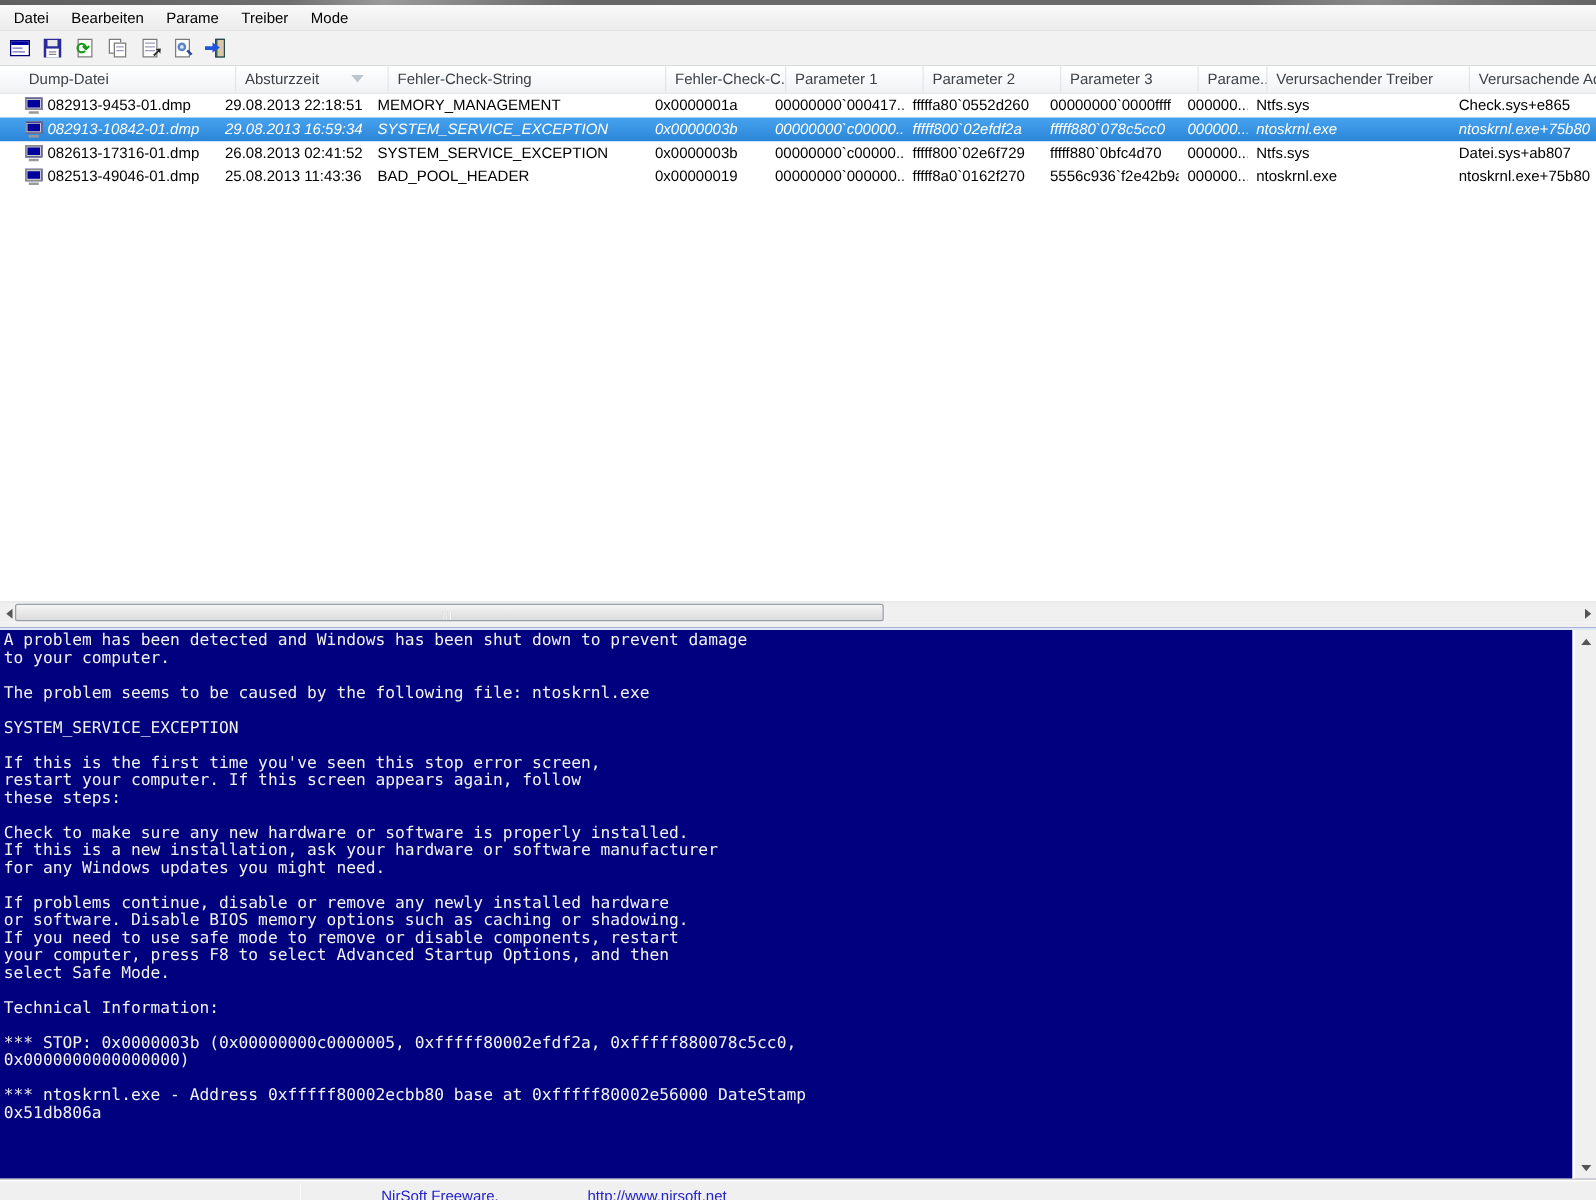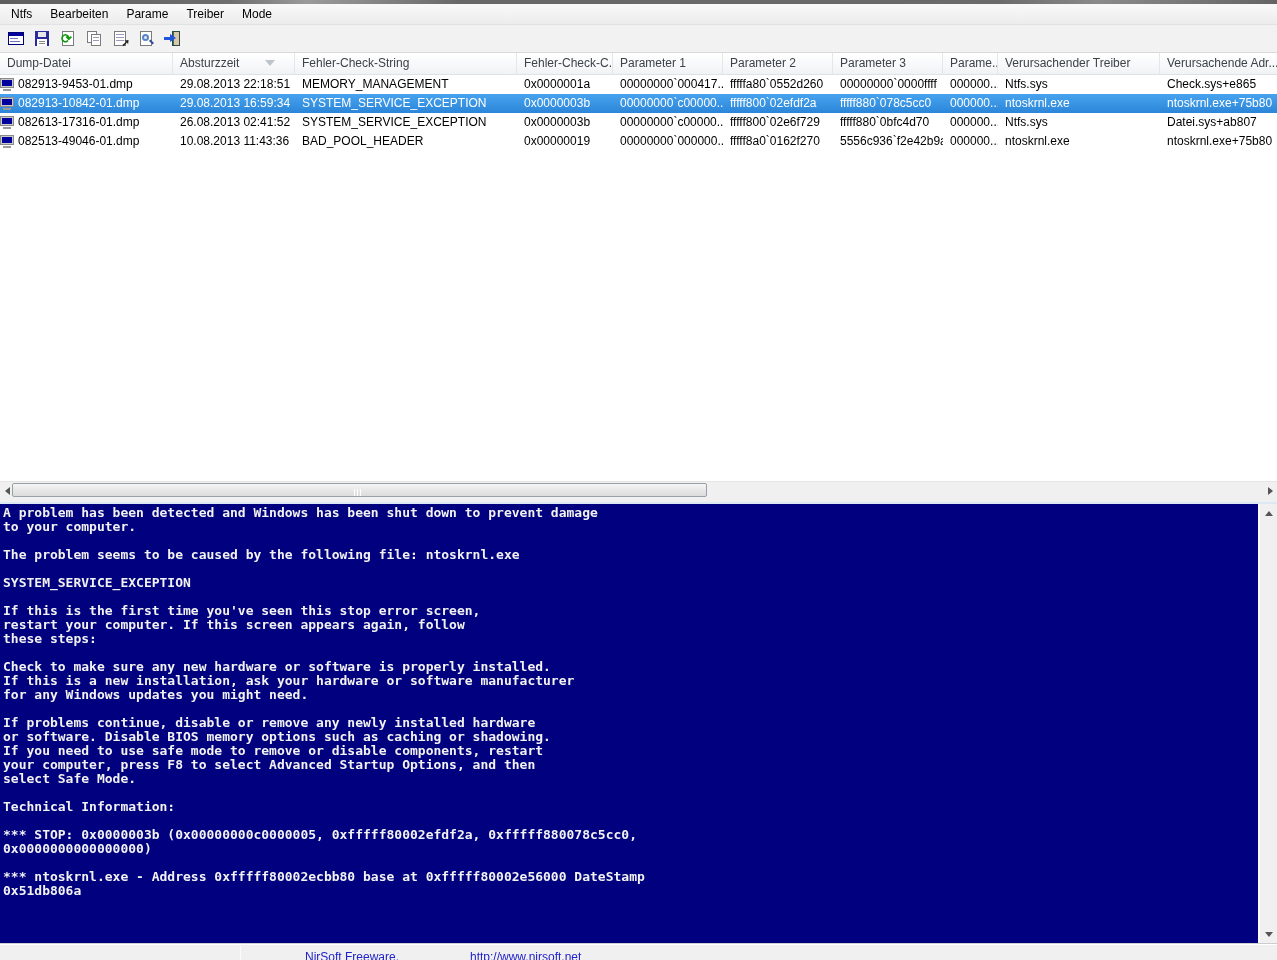--- a/index.html
+++ b/index.html
@@ -17,29 +17,29 @@
 
   
   .toolbar { height:28px; background:#f2f2f2; border-bottom:1px solid #d9d9d9;
     display:flex; align-items:center; padding-left:5px; gap:3px; }
   .tbtn { width:23px; height:23px; display:flex; align-items:center; justify-content:center; }
 
   
   .listview { height:445px; background:#fff; display:flex; flex-direction:column; position:relative; }
   .cols { display:grid; grid-template-columns:173px 122px 222px 96px 110px 110px 110px 55px 162px 117px; }
   .lv-header { height:22px; background:linear-gradient(#ffffff,#f7f8fa 60%,#f1f2f4);
-    border-bottom:1px solid #dfe3e8; color:#3c4248; }
+    border-bottom:1px solid #dfe3e8; color:#3c4248;padding-left:16px; }
   .hcell { border-right:1px solid #e4e6e9; padding:3px 0 0 7px; white-space:nowrap;
     overflow:hidden; display:flex; align-items:flex-start; }
   .sort-arrow { width:0; height:0; border-left:5px solid transparent; border-right:5px solid transparent;
     border-top:6px solid #bdc4cc; margin-left:26px; margin-top:4px; }
   .lv-row { height:19px; line-height:19px; white-space:nowrap; }
   .lv-row .cell { overflow:hidden; padding-left:7px; }
-  .lv-row .cell.first { padding-left:0; display:flex; align-items:center; gap:4px; }
-  .lv-row.selected { background:linear-gradient(#47a2ee,#2b86d9); color:#fff; }
+  .lv-row .cell.first { padding-left:20px; display:flex; align-items:center; gap:4px; }
+  .lv-row.selected { background:linear-gradient(#47a2ee,#2b86d9); color:#fff;font-style:italic; }
   .lv-fill { flex:1; background:#fff; }
 
   
   .mon-icon { display:inline-block; width:14px; height:13px; position:relative; flex:0 0 14px; }
   .mon-icon .scr { position:absolute; left:0; top:0; width:14px; height:10px;
     background:#00009c; border:1px solid #8a8a8a; box-shadow:inset 0 0 0 1px #c9c9c9; }
   .mon-icon .base { position:absolute; left:3px; bottom:0; width:8px; height:2px; background:#9a9a9a; }
 
   
   .hscroll { height:17px; background:#f0f0f0; position:relative; border-top:1px solid #e6e6e6; }
@@ -49,21 +49,21 @@
   .tri-right{ width:0;height:0;border-top:4px solid transparent;border-bottom:4px solid transparent;border-left:5px solid #555; }
   .hs-thumb { position:absolute; left:12px; top:1px; width:695px; height:14px;
     background:linear-gradient(#f6f6f6,#e9e9e9 45%,#dcdcdc); border:1px solid #98a0a8; border-radius:2px; }
   .hs-grip { position:absolute; left:341px; top:5px; height:7px; display:flex; gap:2px; }
   .hs-grip i { display:block; width:1px; height:7px; background:#8f979e; border-right:1px solid #fff; }
 
   
   .splitter { height:4px; background:#f0f0f0; }
 
   
-  .bsod-wrap { height:441px; position:relative; background:#01017f; border-top:2px solid #dce9f5;font-weight:bold; }
+  .bsod-wrap { height:441px; position:relative; background:#01017f; border-top:2px solid #dce9f5; }
   .bsod-text { position:absolute; left:3px; top:2px; color:#f2f2f2;
     font-family:"DejaVu Sans Mono", monospace; font-size:13px; line-height:14px; white-space:pre; }
   .vscroll { position:absolute; right:0; top:0; bottom:0; width:19px; background:#f0f0f0; border-left:2px solid #fbfbfb; }
   .vs-arrow { position:absolute; left:0; width:17px; height:16px; display:flex; align-items:center; justify-content:center; }
   .vs-arrow.up { top:1px; } .vs-arrow.down { bottom:1px; }
   .tri-up { width:0;height:0;border-left:4px solid transparent;border-right:4px solid transparent;border-bottom:5px solid #555; }
   .tri-down{ width:0;height:0;border-left:4px solid transparent;border-right:4px solid transparent;border-top:5px solid #555; }
 
   
   .statusbar { height:20px; background:#f0f0f0; border-top:1px solid #cdcdcd;
@@ -76,21 +76,21 @@
   .ic { position:relative; width:17px; height:16px; }
   .doc { position:absolute; left:2px; top:0; width:12px; height:15px; background:#fff; border:1px solid #7b7b7b; }
   .glyph { position:absolute; font-size:11px; line-height:11px; font-weight:bold; }
 </style>
 </head>
 <body>
 
 <div class="titlebar-strip"></div>
 
 <div class="menubar">
-  <div class="menu-item">Ntfs</div>
+  <div class="menu-item">Datei</div>
   <div class="menu-item">Bearbeiten</div>
   <div class="menu-item">Parame</div>
   <div class="menu-item">Treiber</div>
   <div class="menu-item">Mode</div>
 </div>
 
 <div class="toolbar">
   <div class="tbtn">
     <span class="ic">
       <span style="position:absolute;left:0;top:1px;width:16px;height:13px;background:#fff;border:1px solid #00007a;"></span>
@@ -241,21 +241,21 @@
   </div>
 
   <div class="lv-row cols">
     <div class="cell first">
         <span class="mon-icon">
           <span class="scr"></span>
           <span class="base"></span>
         </span>
         <span>082513-49046-01.dmp</span>
       </div>
-    <div class="cell">10.08.2013 11:43:36</div>
+    <div class="cell">25.08.2013 11:43:36</div>
     <div class="cell">BAD_POOL_HEADER</div>
     <div class="cell">0x00000019</div>
     <div class="cell">00000000`000000...</div>
     <div class="cell">fffff8a0`0162f270</div>
     <div class="cell">5556c936`f2e42b9a</div>
     <div class="cell">000000...</div>
     <div class="cell">ntoskrnl.exe</div>
     <div class="cell">ntoskrnl.exe+75b80</div>
   </div>
 

